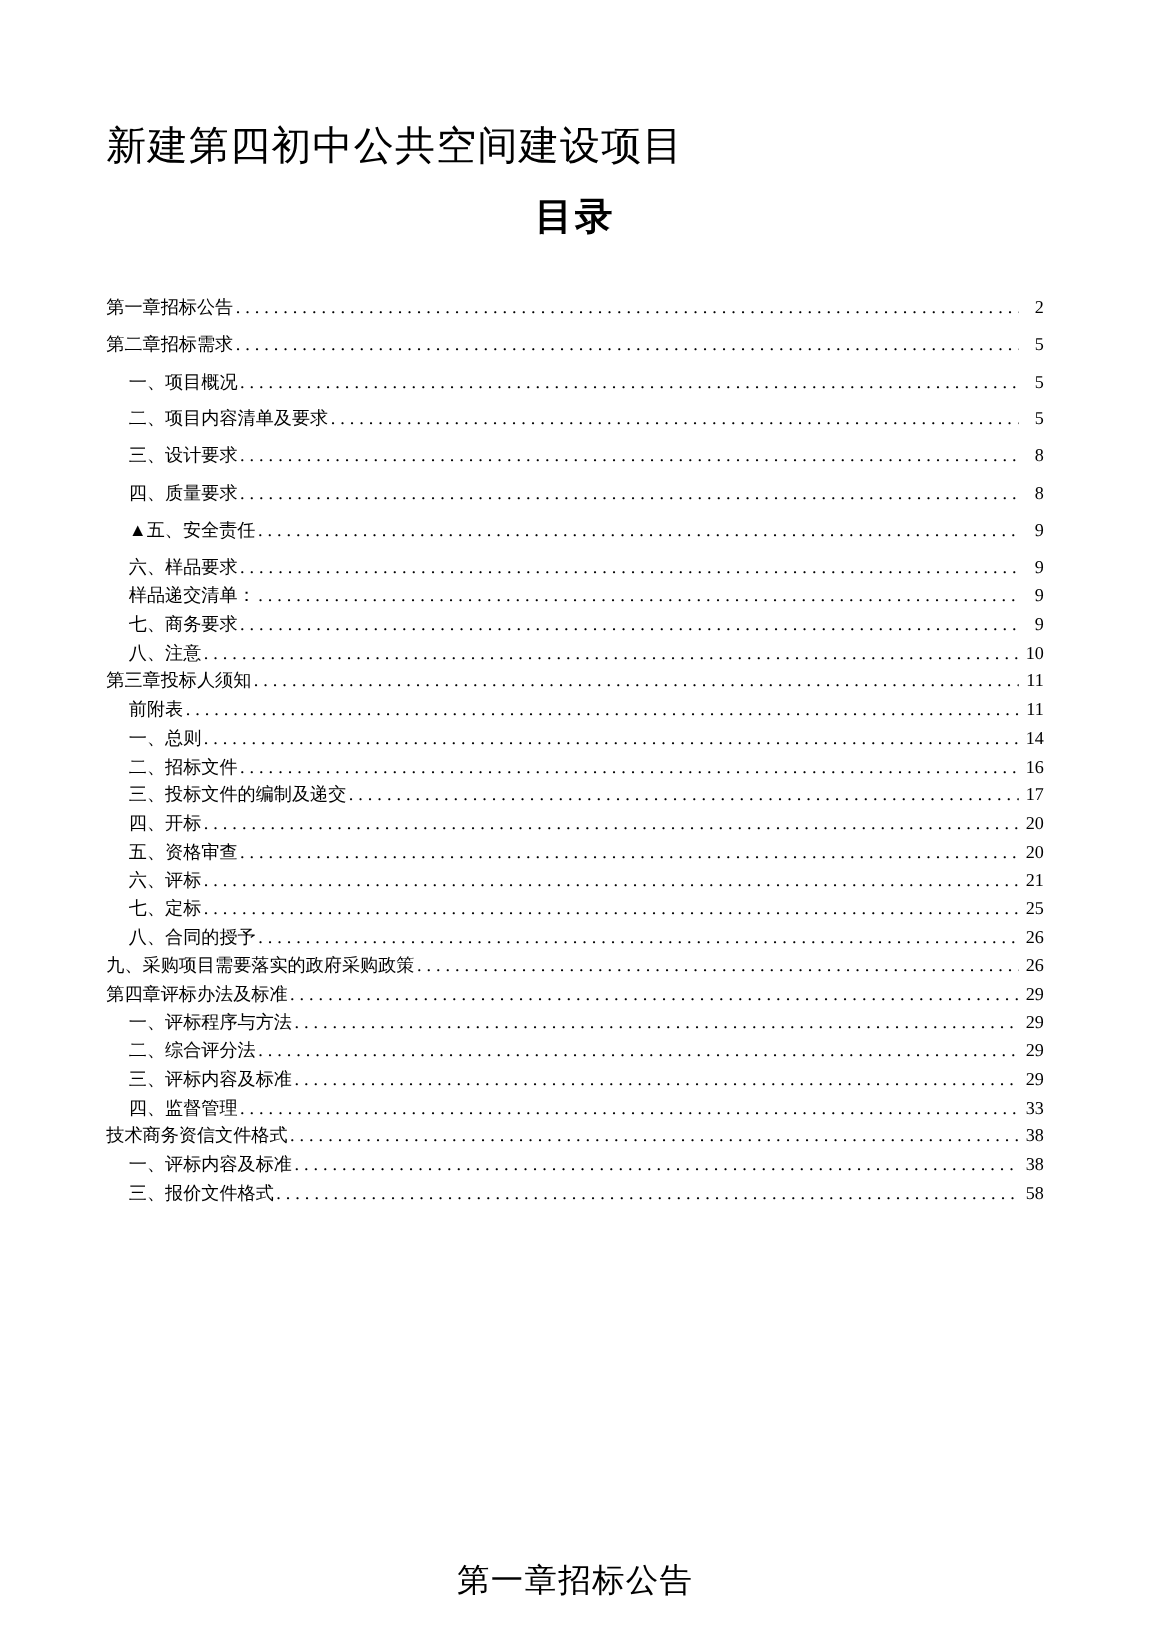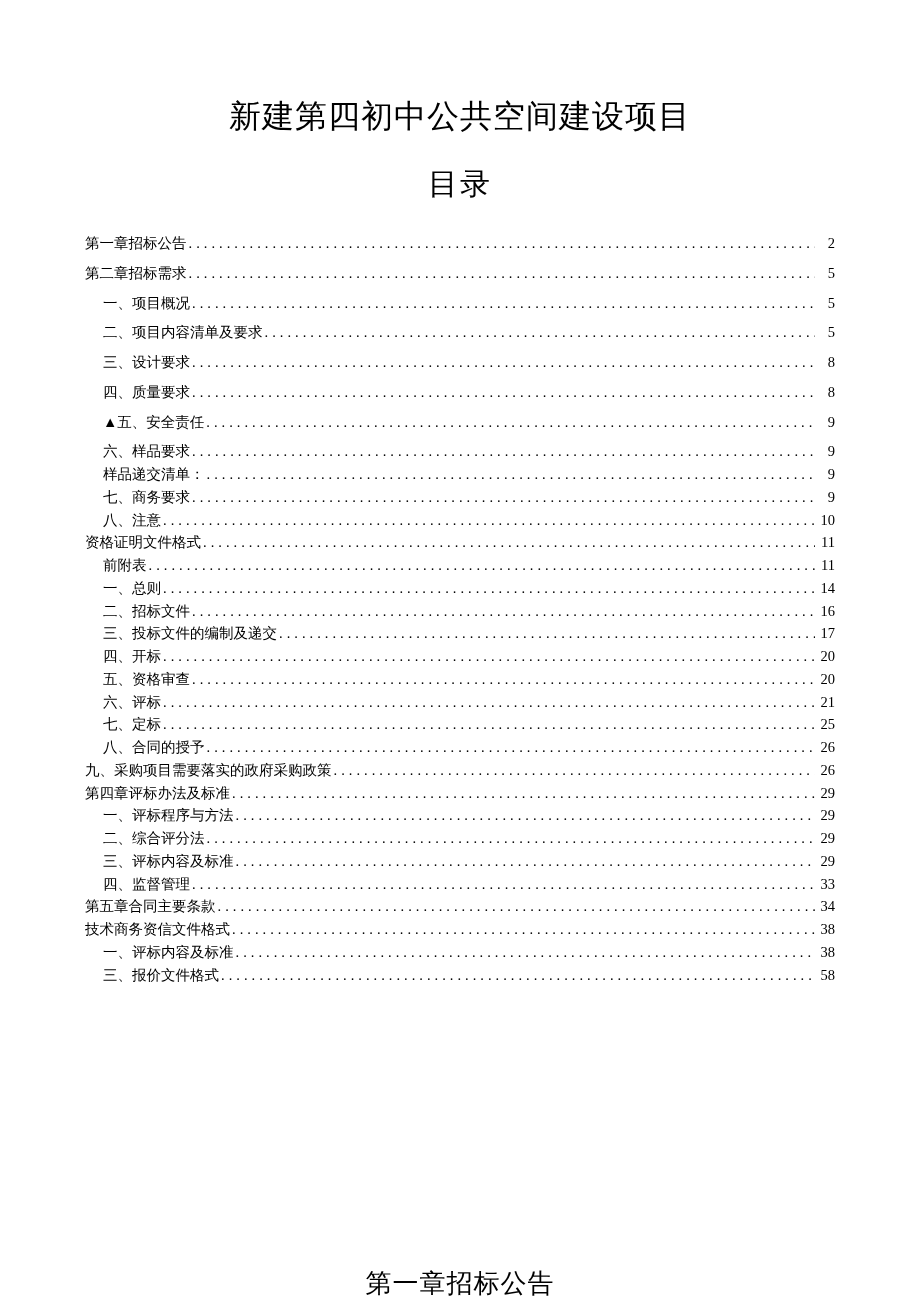--- a/index.html
+++ b/index.html
@@ -11,31 +11,30 @@
       background: #ffffff;
       width: 920px;
       margin: 0 auto;
       font-family: "SimSun", "宋体", serif;
       color: #000000;
     }
     .page {
       padding: 95px 85px 60px 85px;
     }
     .title {
-      text-align: center;
       font-size: 32px;
       font-weight: normal;
-      margin-bottom: 25px;
+      margin-bottom: 14px;
       letter-spacing: 1px;
     }
     .subtitle {
       text-align: center;
       font-size: 30px;
-      font-weight: normal;
-      margin-bottom: 28px;
+      font-weight: bold;
+      margin-bottom: 42px;
       letter-spacing: 2px;
     }
     .toc {
       font-size: 14.5px;
       line-height: 1.5;
     }
     .toc-entry {
       display: flex;
       align-items: baseline;
       white-space: nowrap;
@@ -132,21 +131,21 @@
         <span class="toc-label">七、商务要求</span>
         <span class="toc-dots"></span>
         <span class="toc-page">9</span>
       </div>
       <div class="toc-entry level-1">
         <span class="toc-label">八、注意</span>
         <span class="toc-dots"></span>
         <span class="toc-page">10</span>
       </div>
       <div class="toc-entry level-0">
-        <span class="toc-label">资格证明文件格式</span>
+        <span class="toc-label">第三章投标人须知</span>
         <span class="toc-dots"></span>
         <span class="toc-page">11</span>
       </div>
       <div class="toc-entry level-1">
         <span class="toc-label">前附表</span>
         <span class="toc-dots"></span>
         <span class="toc-page">11</span>
       </div>
       <div class="toc-entry level-1">
         <span class="toc-label">一、总则</span>
@@ -210,25 +209,20 @@
       </div>
       <div class="toc-entry level-1">
         <span class="toc-label">三、评标内容及标准</span>
         <span class="toc-dots"></span>
         <span class="toc-page">29</span>
       </div>
       <div class="toc-entry level-1">
         <span class="toc-label">四、监督管理</span>
         <span class="toc-dots"></span>
         <span class="toc-page">33</span>
-      </div>
-      <div class="toc-entry level-0">
-        <span class="toc-label">第五章合同主要条款</span>
-        <span class="toc-dots"></span>
-        <span class="toc-page">34</span>
       </div>
       <div class="toc-entry level-0">
         <span class="toc-label">技术商务资信文件格式</span>
         <span class="toc-dots"></span>
         <span class="toc-page">38</span>
       </div>
       <div class="toc-entry level-1">
         <span class="toc-label">一、评标内容及标准</span>
         <span class="toc-dots"></span>
         <span class="toc-page">38</span>

